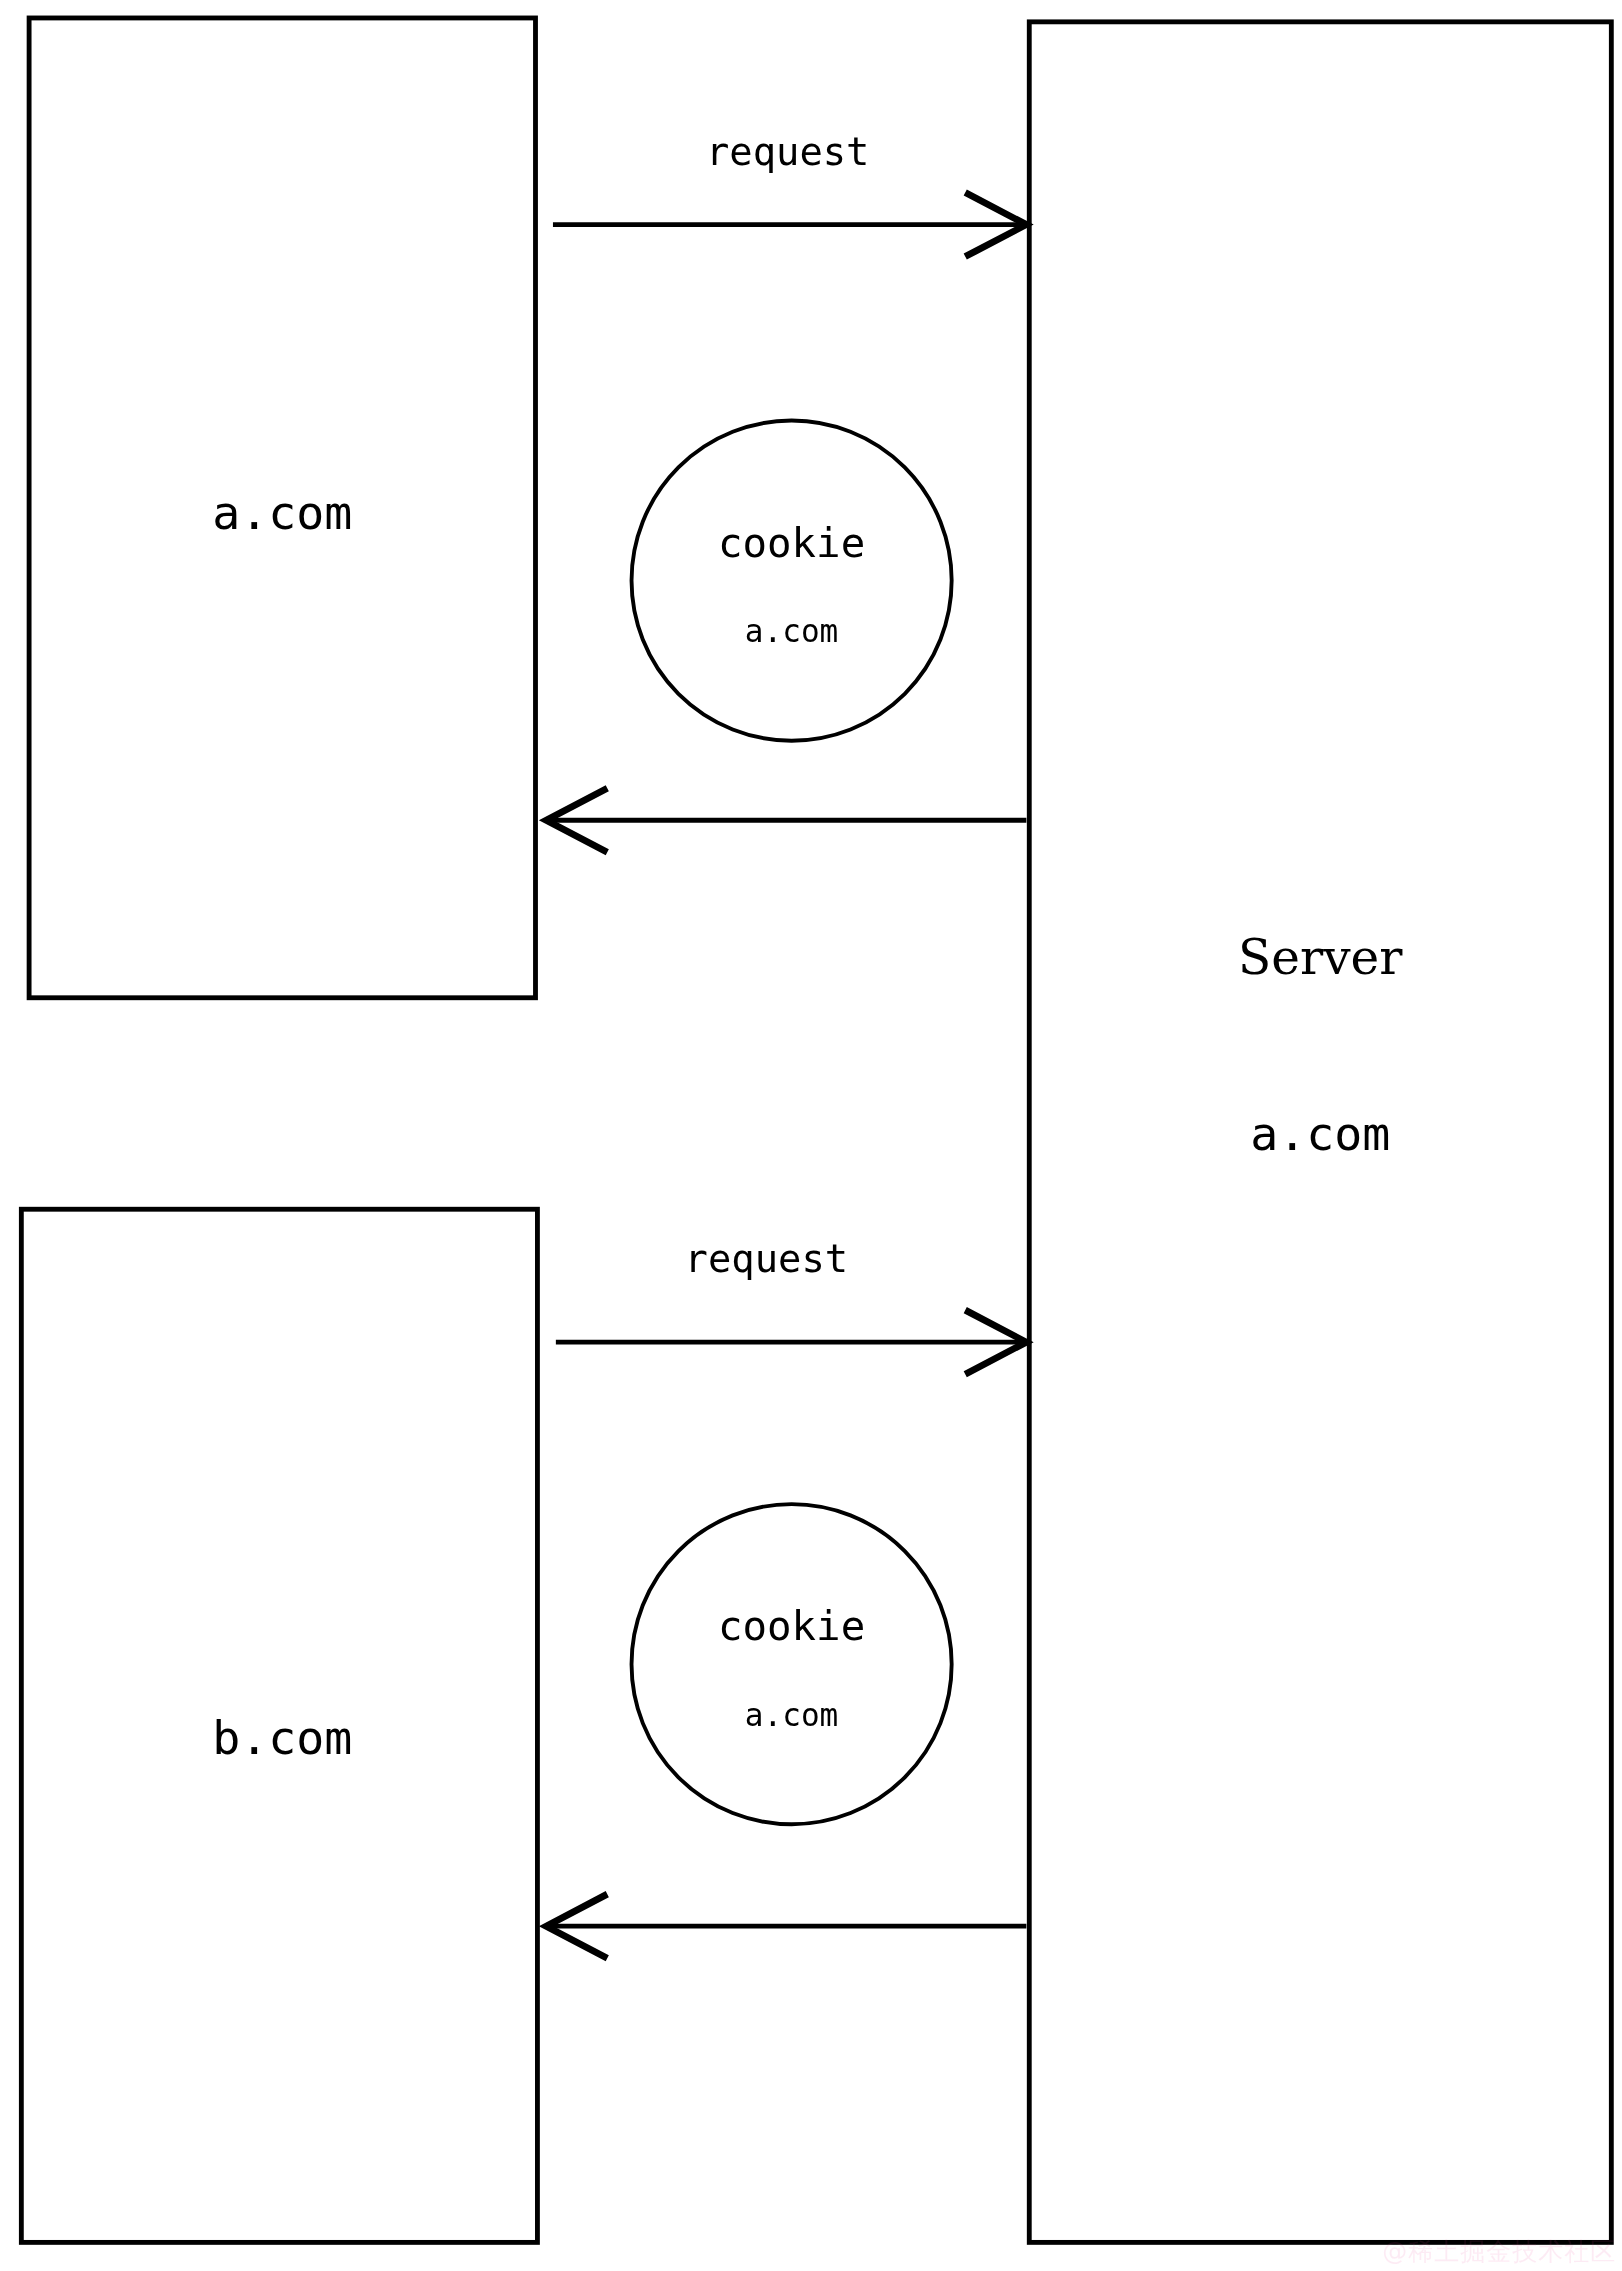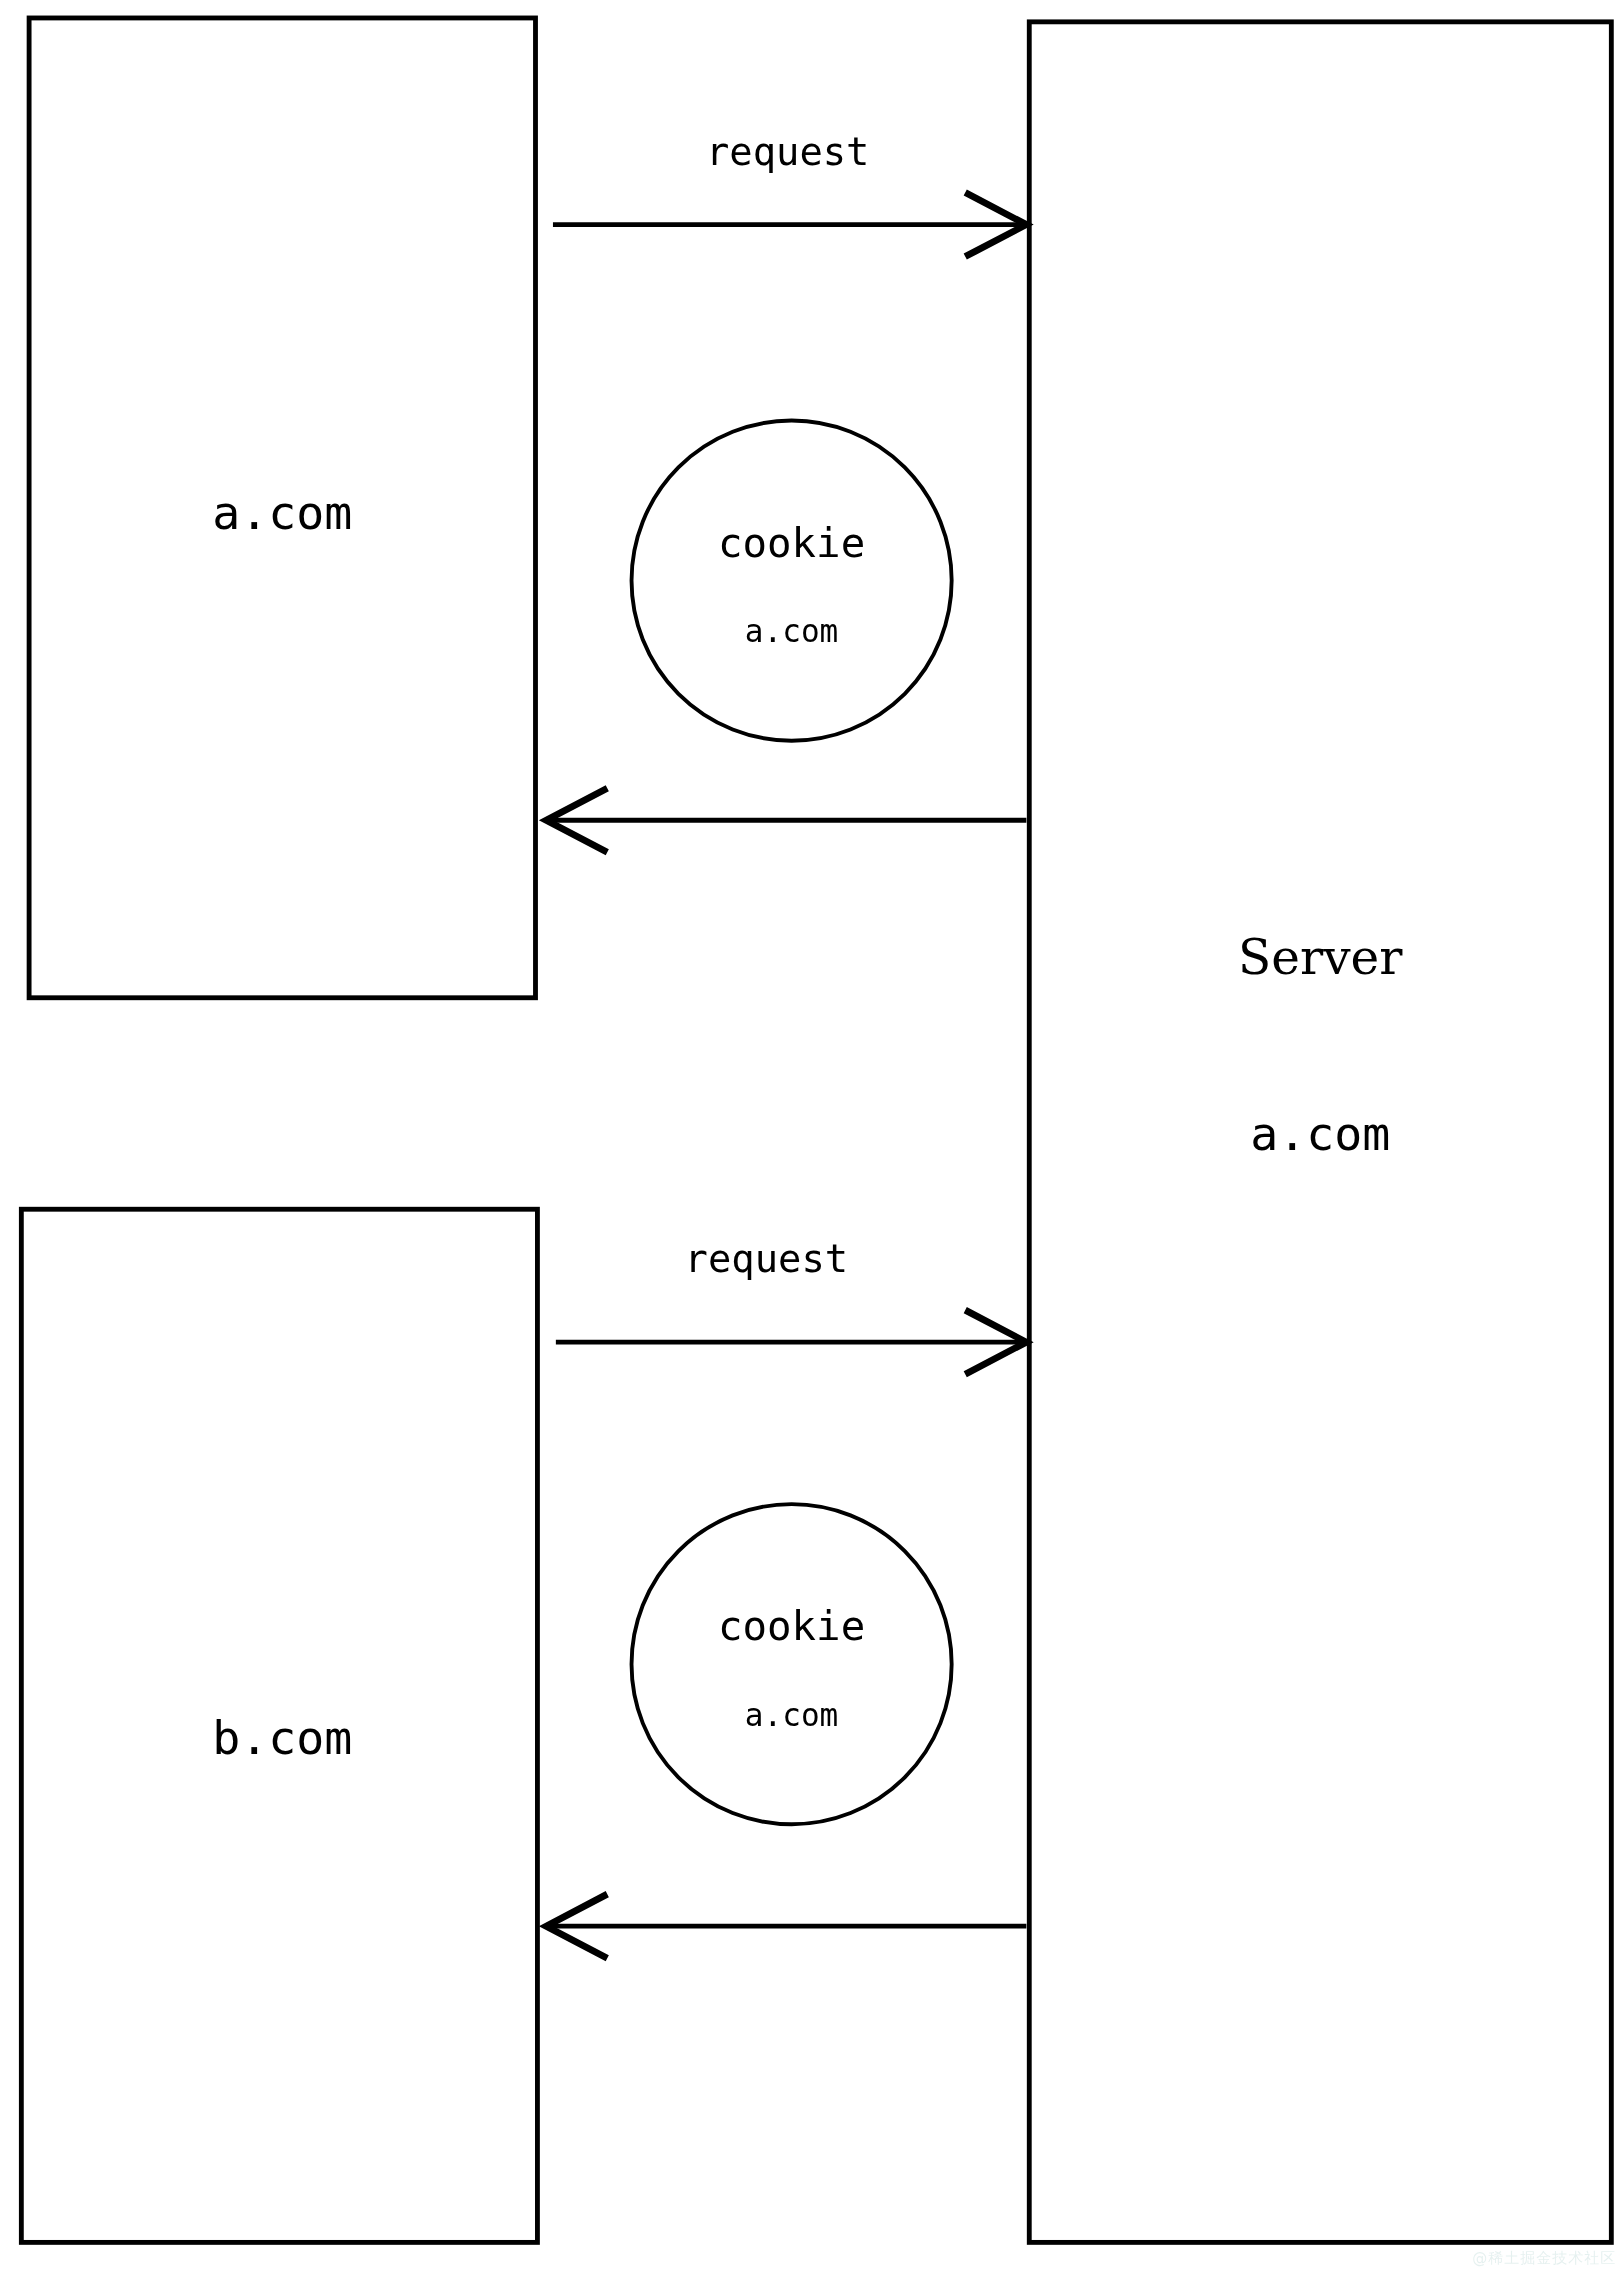--- a/index.html
+++ b/index.html
@@ -65,22 +65,22 @@
     font-size: 42px;
   }
   .lbl-cookie-sub {
     font-size: 32px;
   }
   .watermark {
     position: absolute;
     right: 5.8px;
     bottom: 3.9px;
     font-family: "DejaVu Sans", "Liberation Sans", sans-serif;
-    font-size: 15px;
-    color: #0f766e;
+    font-size: 25px;
+    color: #ec4899;
     opacity: 0.10;
     letter-spacing: 1px;
     white-space: nowrap;
     pointer-events: none;
   }
 </style>
 </head>
 <body>
 
 <div id="canvas">

